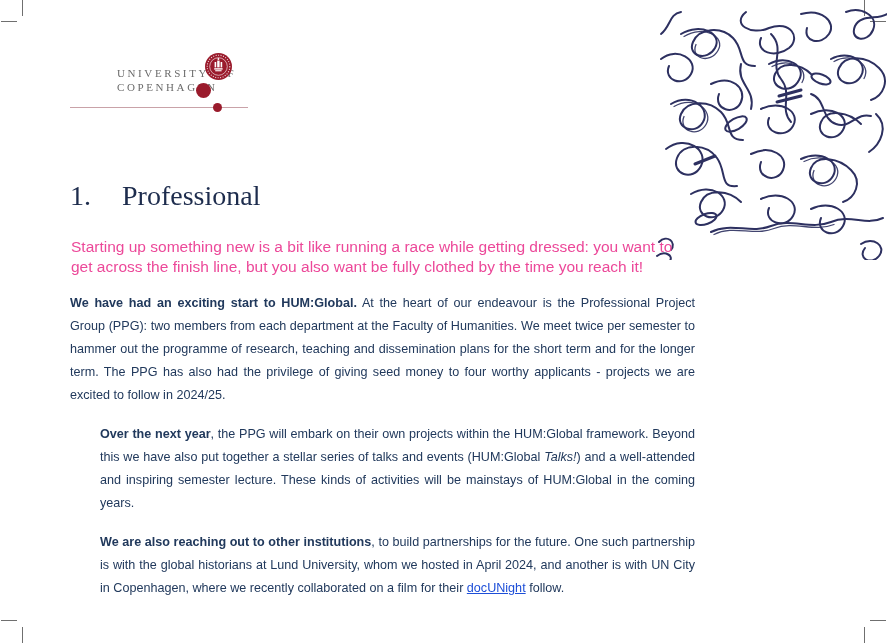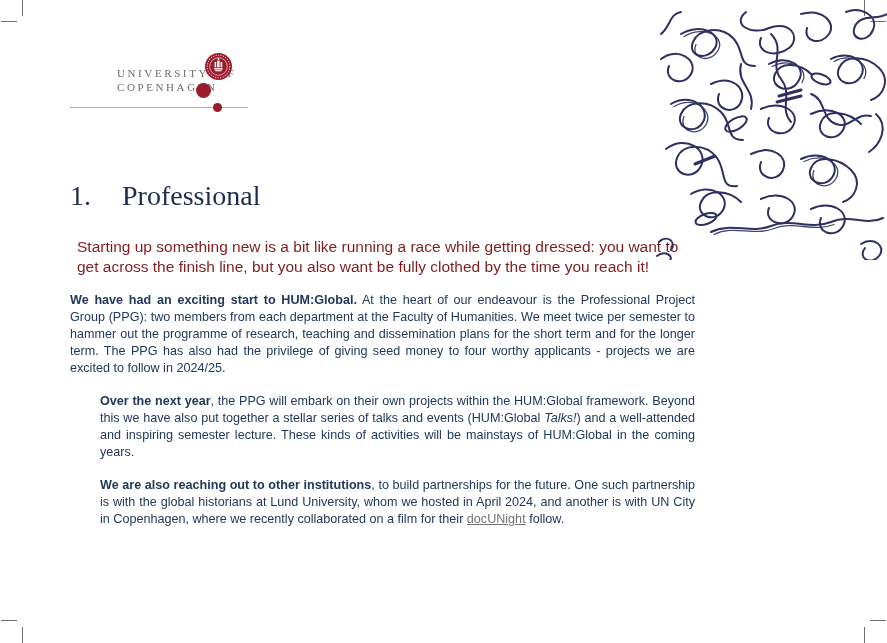--- a/index.html
+++ b/index.html
@@ -37,33 +37,33 @@
   
   .illustration{position:absolute;top:4px;right:0;width:236px;height:256px;}
   
   .content{position:absolute;left:70px;top:180px;width:625px;color:#21395c;}
   h1.page-title{
     margin:0;font-family:"Liberation Serif", serif;font-weight:400;
     font-size:28px;line-height:32px;color:#1d2c4d;
   }
   h1 .num{display:inline-block;width:52px;}
   .lead{
-    margin:25px 0 0 7px;
-    font-size:15.5px;line-height:20px;color:#7f1d1d;
+    margin:25px 0 0 1px;
+    font-size:15.5px;line-height:20px;color:#ec4899;
   }
   .body-p{
     margin:15px 0 0 0;
-    font-size:12.6px;line-height:17px;
+    font-size:12.6px;line-height:23px;
     text-align:justify;
   }
   .body-p + .body-p{margin-top:16px;margin-left:30px;}
   .body-p strong{font-weight:bold;}
   .body-p .it{font-style:italic;}
   .p-italic{font-style:italic;text-align:justify;}
-  a.doc-link{color:#737373;text-decoration:underline;cursor:pointer;}
+  a.doc-link{color:#1d4ed8;text-decoration:underline;cursor:pointer;}
 </style>
 </head>
 <body>
 
 <div class="page">
 
   <div class="crop tl-v"></div>
   <div class="crop tl-h"></div>
   <div class="crop tr-v"></div>
   <div class="crop tr-h"></div>

